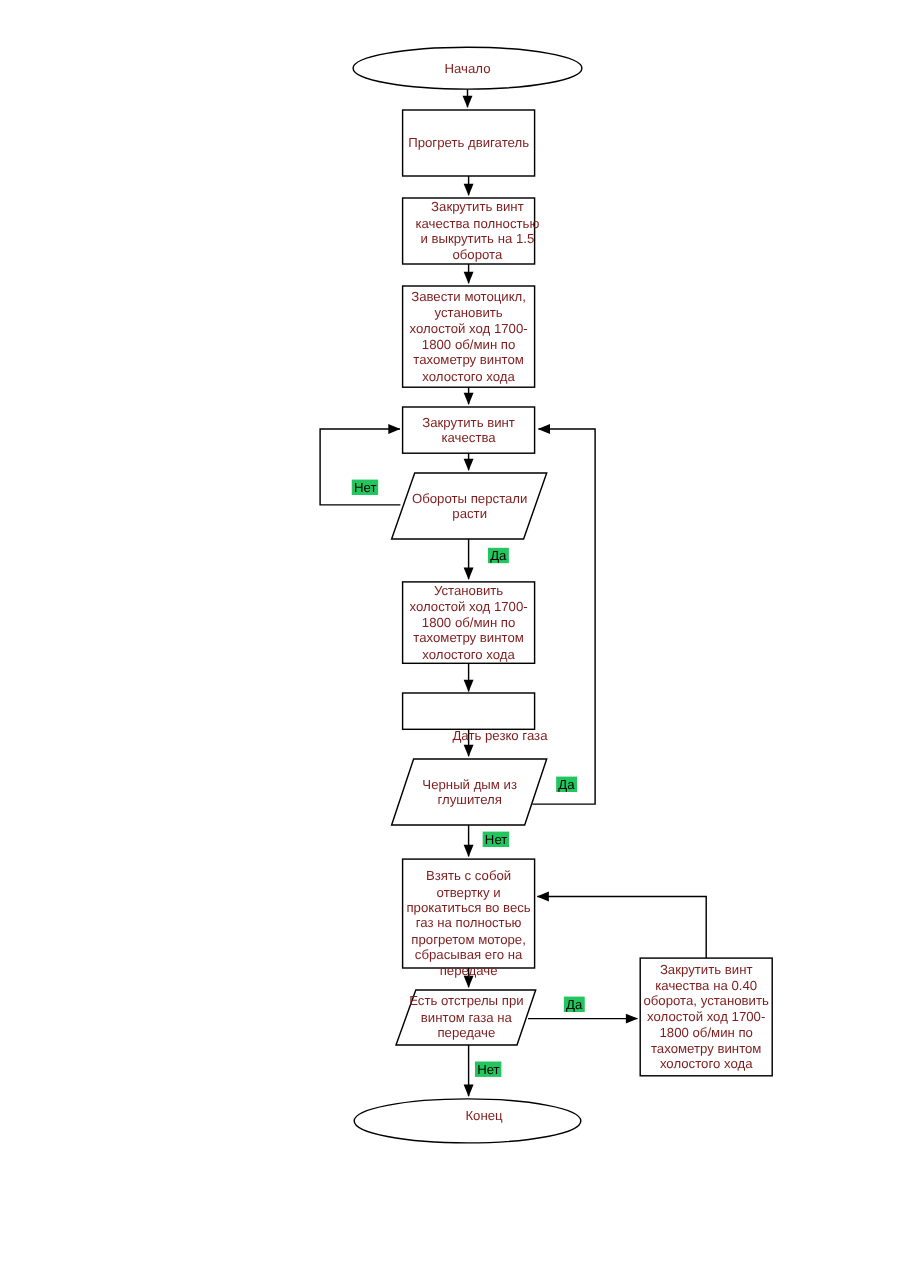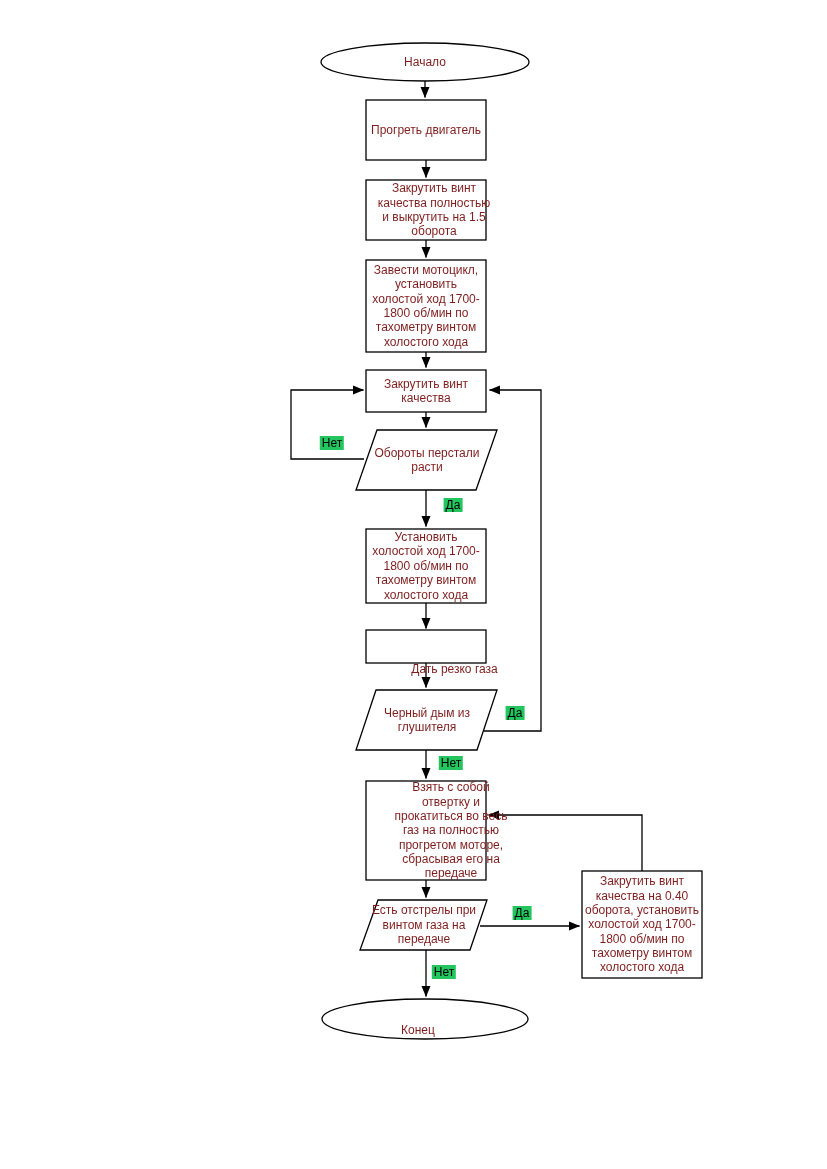--- a/index.html
+++ b/index.html
@@ -100,27 +100,27 @@
   <div class="node-label" style="left:368px; top:370px; width:116px; height:42px;">Закрутить винт качества</div>
 
   <div class="node-label" style="left:372px; top:430px; width:110px; height:60px;">Обороты перстали расти</div>
 
   <div class="node-label" style="left:368px; top:529px; width:116px; height:74px;">Установить холостой ход 1700-1800 об/мин по тахометру винтом холостого хода</div>
 
   <div class="node-label" style="left:368px; top:653px; width:125px; height:33px;margin-left:24px;">Дать резко газа</div>
 
   <div class="node-label" style="left:374px; top:690px; width:106px; height:60px;">Черный дым из глушителя</div>
 
-  <div class="node-label" style="left:368px; top:781px; width:116px; height:99px;margin-left:25px;">Взять с собой отвертку и прокатиться во весь газ на полностью прогретом моторе, сбрасывая его на передаче</div>
+  <div class="node-label" style="left:368px; top:781px; width:116px; height:117px;">Взять с собой отвертку и прокатиться во весь газ на полностью прогретом моторе, сбрасывая его на передаче</div>
 
   <div class="node-label" style="left:372px; top:900px; width:104px; height:50px;">Есть отстрелы при винтом газа на передаче</div>
 
   <div class="node-label" style="left:584px; top:871px; width:116px; height:107px;">Закрутить винт качества на 0.40 оборота, установить холостой ход 1700-1800 об/мин по тахометру винтом холостого хода</div>
 
-  <div class="node-label" style="left:318px; top:999px; width:200px; height:30px;margin-top:16px;">Конец</div>
+  <div class="node-label" style="left:340px; top:999px; width:200px; height:30px;">Конец</div>
 
   <div class="edge-label" style="left:332px; top:443px;">Нет</div>
 
   <div class="edge-label" style="left:453px; top:505px;">Да</div>
 
   <div class="edge-label" style="left:515px; top:713px;">Да</div>
 
   <div class="edge-label" style="left:451px; top:763px;">Нет</div>
 
   <div class="edge-label" style="left:522px; top:913px;">Да</div>

